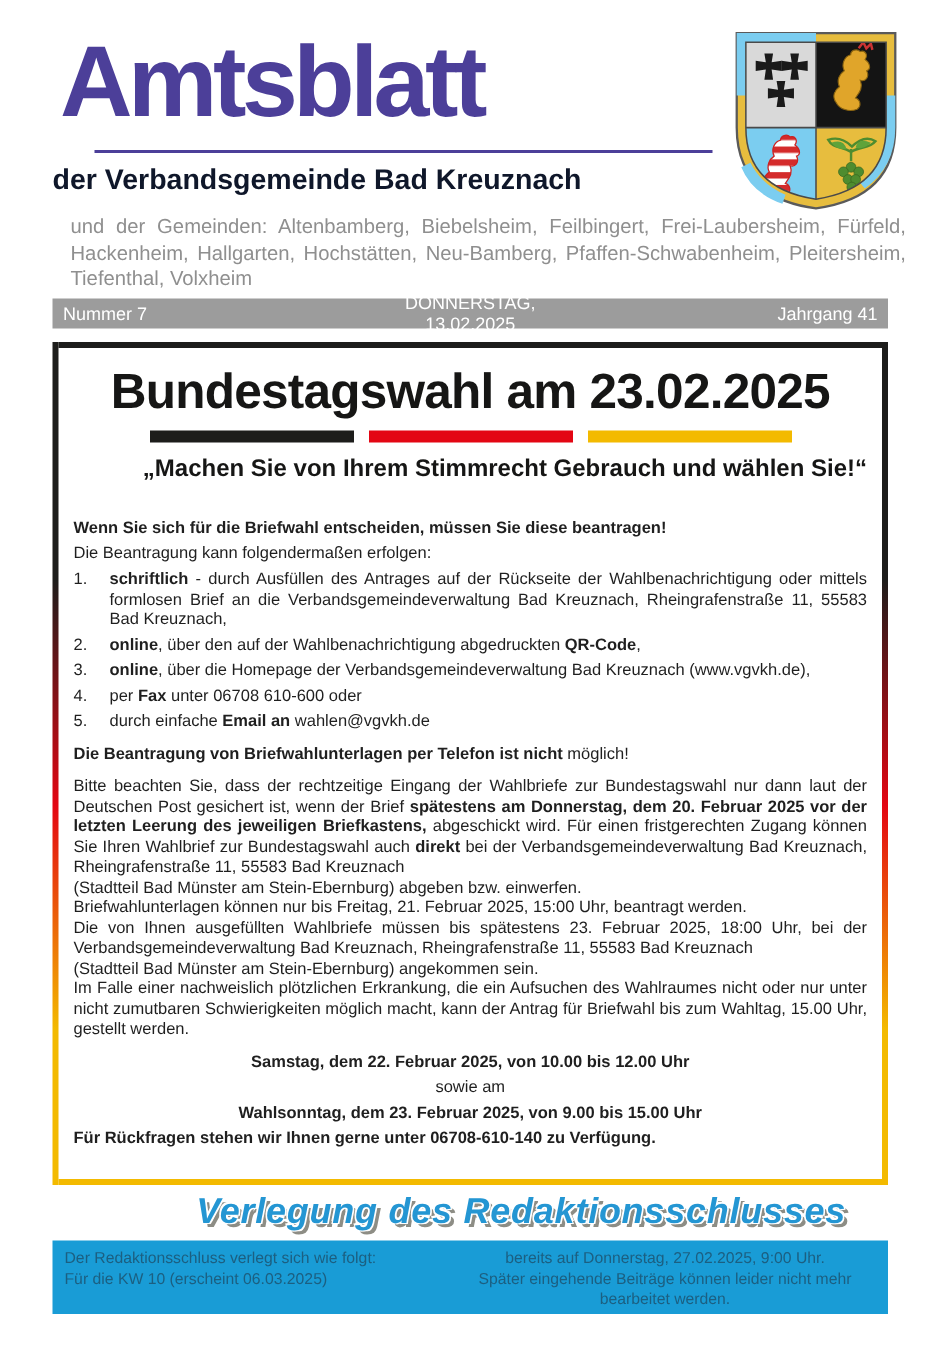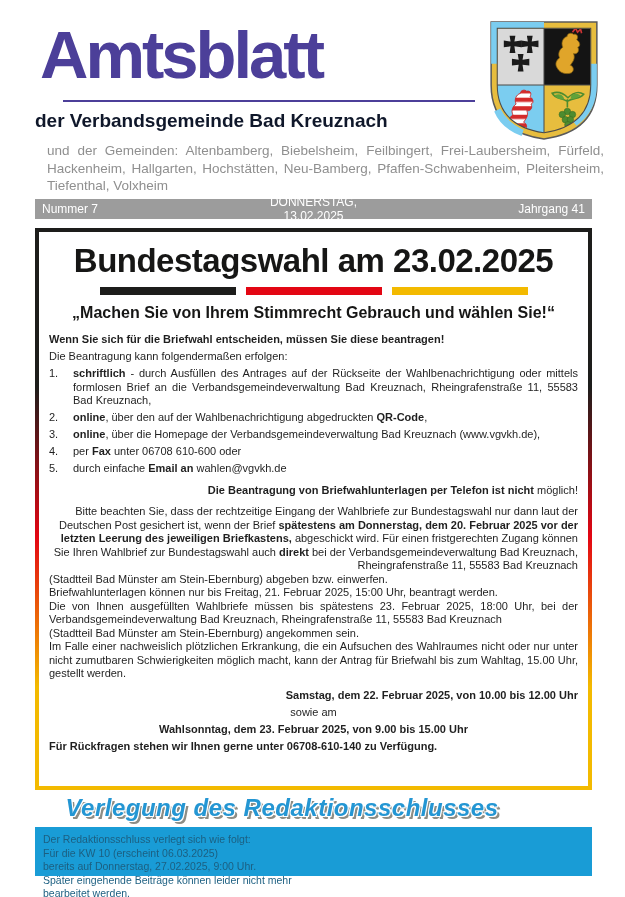--- a/index.html
+++ b/index.html
@@ -40,47 +40,47 @@
     border:4px solid #1d1d1b;
     border-image: linear-gradient(to bottom, #1d1d1b 0%, #1d1d1b 28%, #e30613 55%, #f3ba00 82%, #f3ba00 100%) 1;
     padding:8px 10px 0 10px; overflow:hidden; background:#fff;
   }
   .headline {
     text-align:center; font-size:33px; font-weight:bold; letter-spacing:-0.5px;
     color:#161615; margin:2px 0 7px 0;
   }
   .stripes { text-align:center; margin-bottom:9px; font-size:0; }
   .stripe { display:inline-block; width:136px; height:8px; margin:0 5px; }
-  .quote { text-align:center; font-weight:bold; font-size:16px; color:#161615; margin-bottom:11px; }
+  .quote { text-align:right; font-weight:bold; font-size:16px; color:#161615; margin-bottom:24px; }
   .body { font-size:11px; line-height:13.5px; color:#1f1f1f; }
   .para { margin-bottom:3.5px; }
   .para.bold, .b { font-weight:bold; }
   .para.center { text-align:center; }
   .para.justify { text-align:justify; }
   .para.mb0 { margin-bottom:0; }
-  .para.gap-top { margin-top:8px;text-align:right; }
+  .para.gap-top { margin-top:8px; }
   .para.li { display:flex; margin-bottom:3.5px; }
   .para.li .num { flex:none; width:13px; }
   .para.li .li-body { flex:1; margin-left:11px; text-align:justify; }
   
   .banner {
-    position:absolute; left:0; top:794px; width:564px; text-align:center;
+    position:absolute; left:0; top:794px; width:564px; text-align:right;
     font-size:24px; font-weight:bold; font-style:italic; letter-spacing:0.5px;
     color:#2496d3;
     text-shadow:
       -1px -1px 0 #ffffff, 1px -1px 0 #ffffff, -1px 1px 0 #ffffff, 1px 1px 0 #ffffff,
       3px 3px 0 #8d8d85;
   }
   .blue-box {
     position:absolute; left:35px; top:827px; width:557px; height:49px;
     background:#199cd6; display:flex; padding:6px 8px;
-    font-size:10.5px; line-height:13.5px; color:#1c5f81;flex-direction:column;
+    font-size:10.5px; line-height:13.5px; color:#1c5f81;
   }
   .blue-box .col-left  { width:48%; }
-  .blue-box .col-right { width:52%; }
+  .blue-box .col-right { width:52%;text-align:center; }
 </style>
 </head>
 <body>
 
 <div class="page">
 
   <div class="logo">Amtsblatt</div>
   <div class="logo-underline"></div>
 
   <div class="coat">

